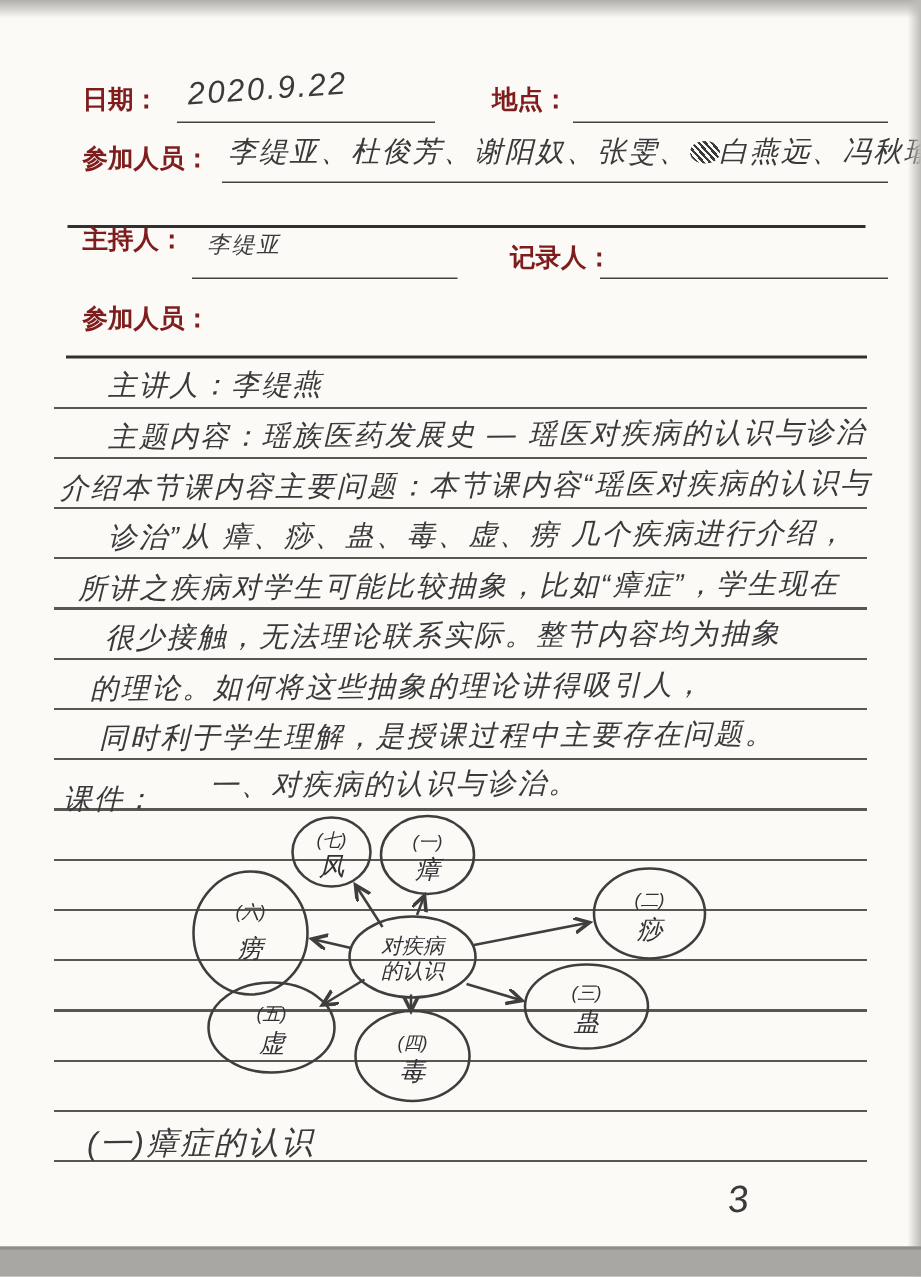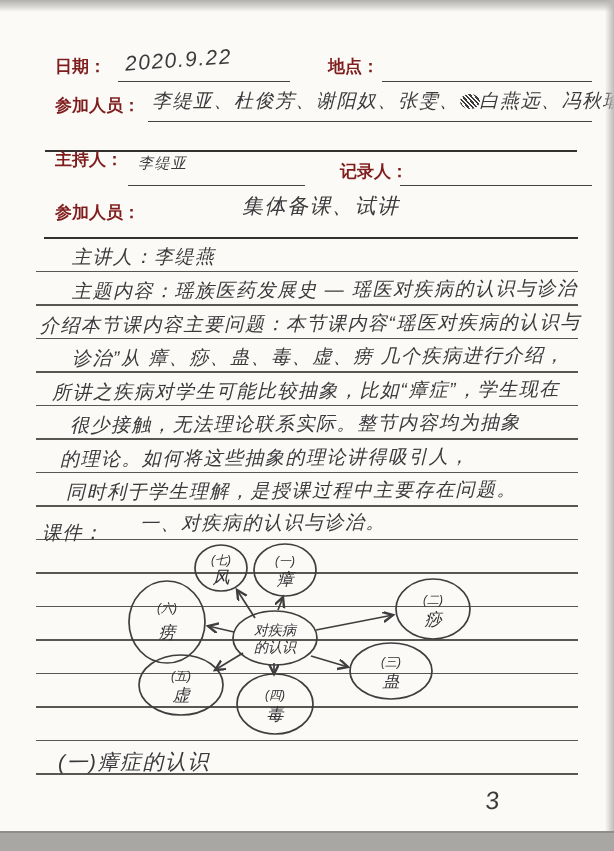--- a/index.html
+++ b/index.html
@@ -50,21 +50,20 @@
   <div class="sep" style="left:45px;top:150px;width:532px"></div>
 
   <span class="plabel" style="left:55px;top:148px">主持人：</span>
   <span class="hw" style="left:138px;top:154px;font-size:15px">李缇亚</span>
   <div class="uline" style="left:128px;top:185px;width:177px"></div>
 
   <span class="plabel" style="left:340px;top:160px">记录人：</span>
   <div class="uline" style="left:400px;top:185px;width:192px"></div>
 
   <span class="plabel" style="left:55px;top:201px">参加人员：</span>
-  <span class="hw" style="left:242px;top:192px;font-size:21px">集体备课、试讲</span>
 
   <div class="sep" style="left:44px;top:237px;width:534px"></div>
 
   <div class="rules"></div>
 
   <span class="hw note" style="left:72px;top:244px">主讲人：李缇燕</span>
   <span class="hw note" style="left:72px;top:277px">主题内容：瑶族医药发展史 — 瑶医对疾病的认识与诊治</span>
   <span class="hw note" style="left:40px;top:311px">介绍本节课内容主要问题：本节课内容“瑶医对疾病的认识与</span>
   <span class="hw note" style="left:72px;top:344px">诊治”从 瘴、痧、蛊、毒、虚、痨 几个疾病进行介绍，</span>
   <span class="hw note" style="left:52px;top:378px">所讲之疾病对学生可能比较抽象，比如“瘴症”，学生现在</span>

